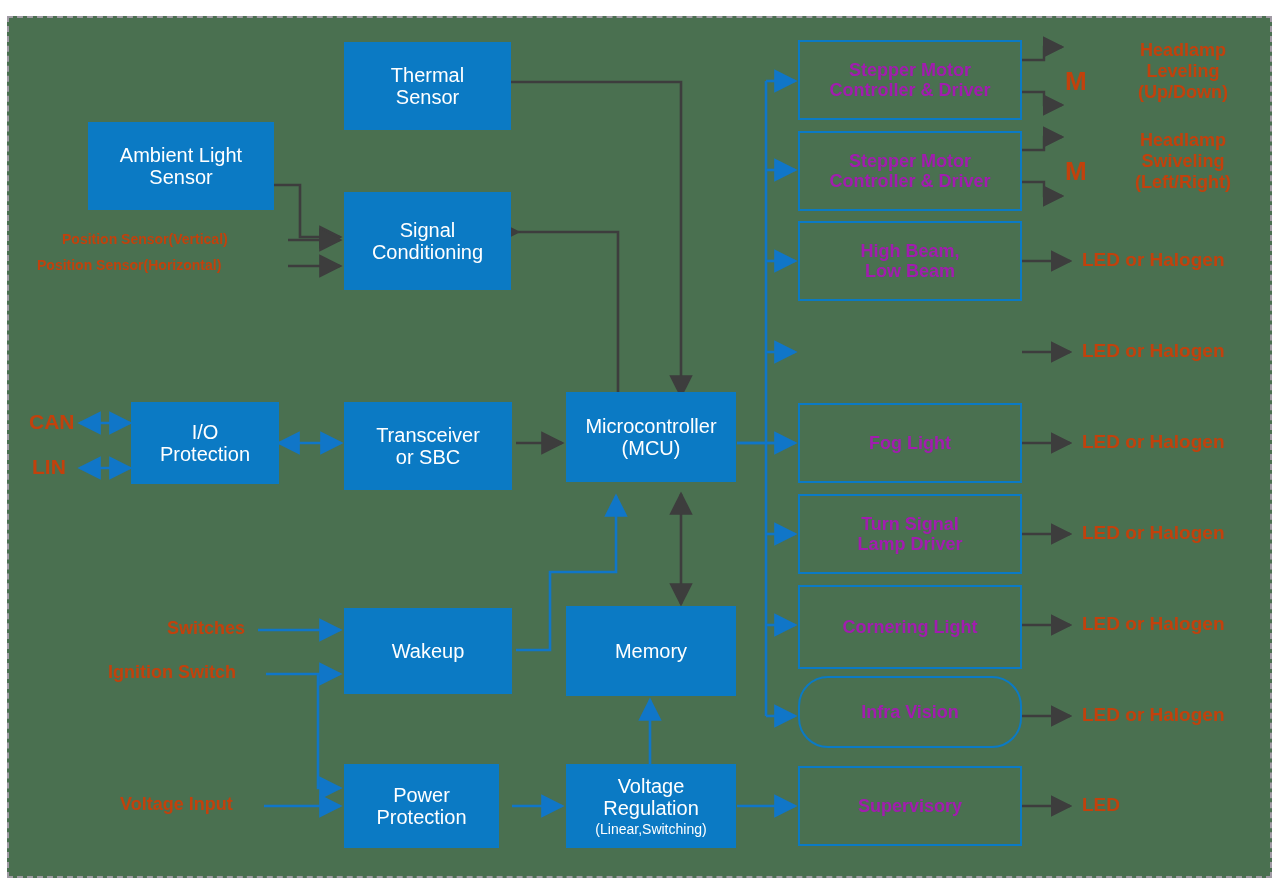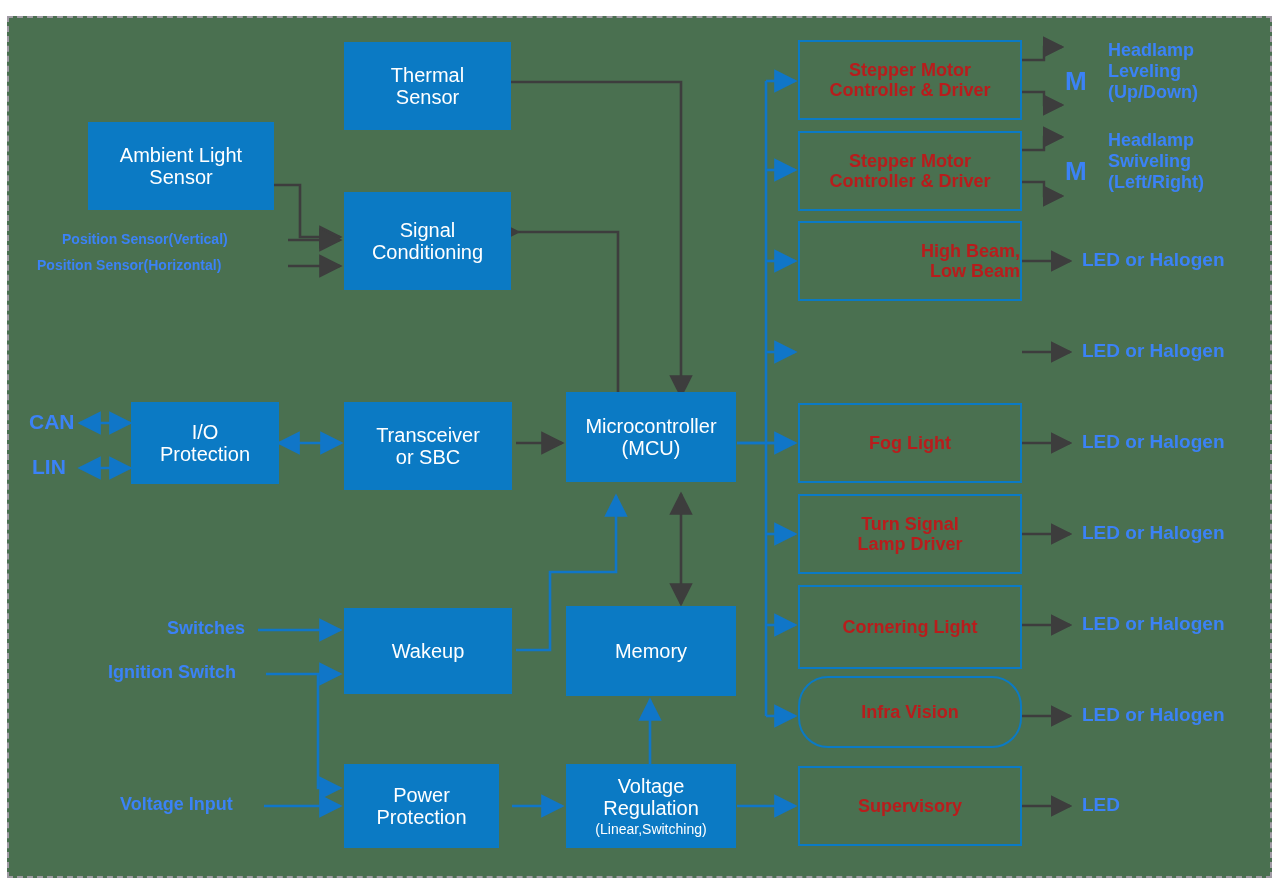--- a/index.html
+++ b/index.html
@@ -32,31 +32,32 @@
   .filled{
     background:#0b7ac4;
     color:#ffffff;
     font-size:20px;
   }
   .filled .sub{font-size:14px;margin-top:2px;}
   
   .outlined{
     background:transparent;
     border:2.5px solid #0b7ac4;
-    color:#b91c1c;
+    color:#a21caf;
     font-size:18px;
     font-weight:bold;
   }
   .lbl{
     position:absolute;
-    color:#3b82f6;
+    color:#c2410c;
     font-size:18px;
     font-weight:bold;
     white-space:nowrap;
     line-height:1.18;
+    text-align:center;
   }
   .lbl.sm{font-size:14px;}
   .lbl.mot{font-size:26px;font-weight:bold;}
   .lbl.right-out{font-size:19px;}
   .lbl.multi{white-space:normal;width:150px;}
 </style>
 </head>
 <body>
 
 <div id="root">
@@ -195,21 +196,21 @@
   <div class="box outlined" style="left:798px;top:40px;width:224px;height:80px;">
     <span>Stepper Motor</span>
     <span>Controller &amp; Driver</span>
   </div>
 
   <div class="box outlined" style="left:798px;top:131px;width:224px;height:80px;">
     <span>Stepper Motor</span>
     <span>Controller &amp; Driver</span>
   </div>
 
-  <div class="box outlined" style="left:798px;top:221px;width:224px;height:80px;align-items:flex-end;">
+  <div class="box outlined" style="left:798px;top:221px;width:224px;height:80px;">
     <span>High Beam,</span>
     <span>Low Beam</span>
   </div>
 
 
   <div class="box outlined" style="left:798px;top:403px;width:224px;height:80px;">
     <span>Fog Light</span>
   </div>
 
   <div class="box outlined" style="left:798px;top:494px;width:224px;height:80px;">

